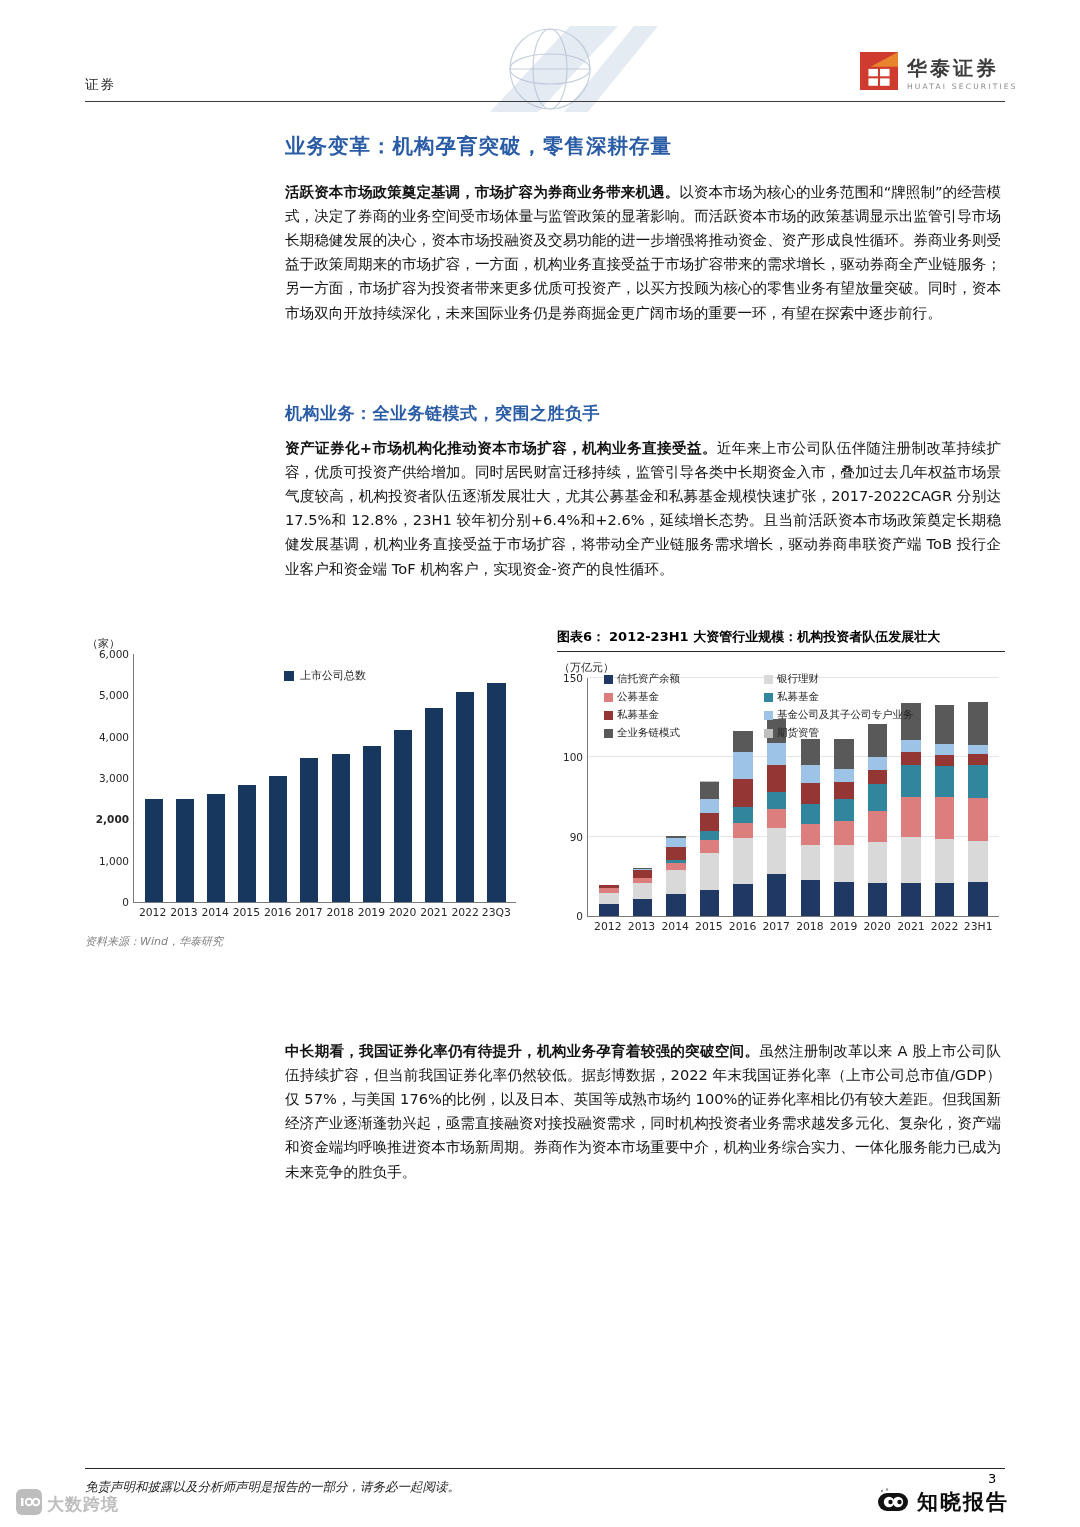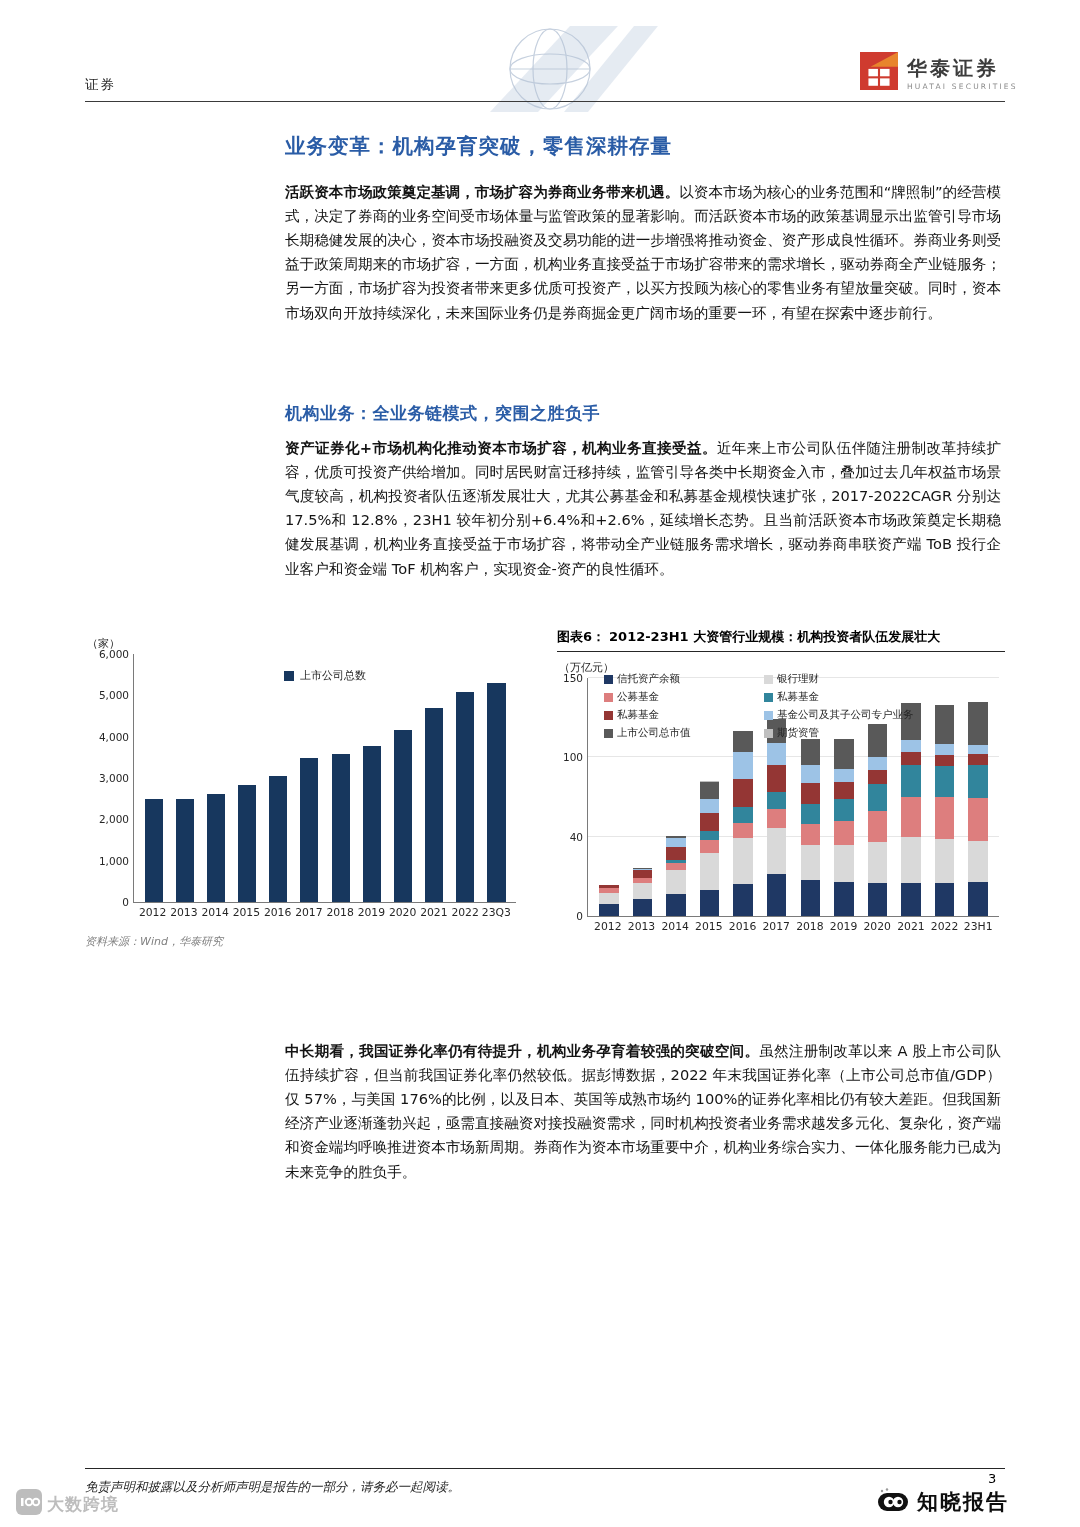--- a/index.html
+++ b/index.html
@@ -112,21 +112,21 @@
   <div class="figure" id="fig5">
     <div class="y-unit">（家）</div>
     <div class="chart-area">
       <div class="plot" id="fig5-plot">
         <div class="fig5-legend">
           <span class="sw" style="background: rgb(23, 55, 94);"></span>
           <span>上市公司总数</span>
         </div>
       <div class="ytick" style="bottom: 0%;">0</div>
           <div class="ytick" style="bottom: 16.6667%;">1,000</div>
-          <div class="ytick" style="bottom: 33.3333%;">2,000</div>
+          <div class="ytick" style="bottom: 33.3333%; font-weight: bold;">2,000</div>
           <div class="ytick" style="bottom: 50%;">3,000</div>
           <div class="ytick" style="bottom: 66.6667%;">4,000</div>
           <div class="ytick" style="bottom: 83.3333%;">5,000</div>
           <div class="ytick" style="bottom: 100%;">6,000</div>
           <div class="bars">
             <div class="slot">
               <div class="bar" style="height: 41.5667%; background: rgb(23, 55, 94);"></div>
             </div>
             <div class="slot">
               <div class="bar" style="height: 41.4833%; background: rgb(23, 55, 94);"></div>
@@ -208,30 +208,30 @@
             <div class="lg-item">
               <span class="sw" style="background: rgb(148, 54, 52);"></span>
               <span>私募基金</span>
             </div>
             <div class="lg-item">
               <span class="sw" style="background: rgb(157, 195, 230);"></span>
               <span>基金公司及其子公司专户业务</span>
             </div>
             <div class="lg-item">
               <span class="sw" style="background: rgb(89, 89, 89);"></span>
-              <span>上市公司总市值</span>
+              <span>全业务链模式</span>
             </div>
             <div class="lg-item">
               <span class="sw" style="background: rgb(191, 191, 191);"></span>
               <span>期货资管</span>
             </div>
           </div>
       <div class="ytick" style="bottom: 0%;">0</div>
           <div class="gridline" style="bottom: 33.3333%;"></div>
-          <div class="ytick" style="bottom: 33.3333%;">40</div>
+          <div class="ytick" style="bottom: 33.3333%;">90</div>
           <div class="gridline" style="bottom: 66.6667%;"></div>
           <div class="ytick" style="bottom: 66.6667%;">100</div>
           <div class="gridline" style="bottom: 100%;"></div>
           <div class="ytick" style="bottom: 100%;">150</div>
           <div class="bars">
             <div class="slot">
               <div class="bar stacked" style="height: 100%;">
                 <div class="seg" style="height: 5%; background: rgb(31, 56, 100);"></div>
                 <div class="seg" style="height: 4.73333%; background: rgb(217, 217, 217);"></div>
                 <div class="seg" style="height: 1.86667%; background: rgb(221, 126, 126);"></div>

